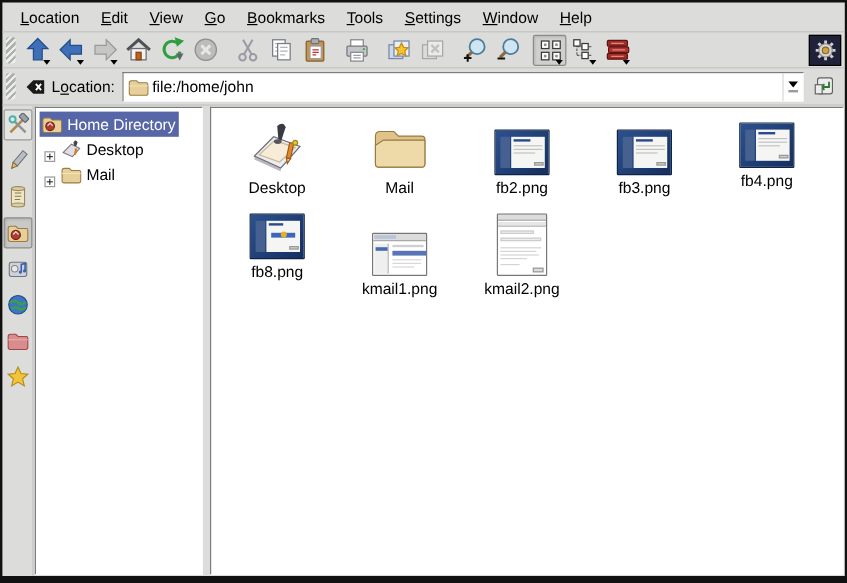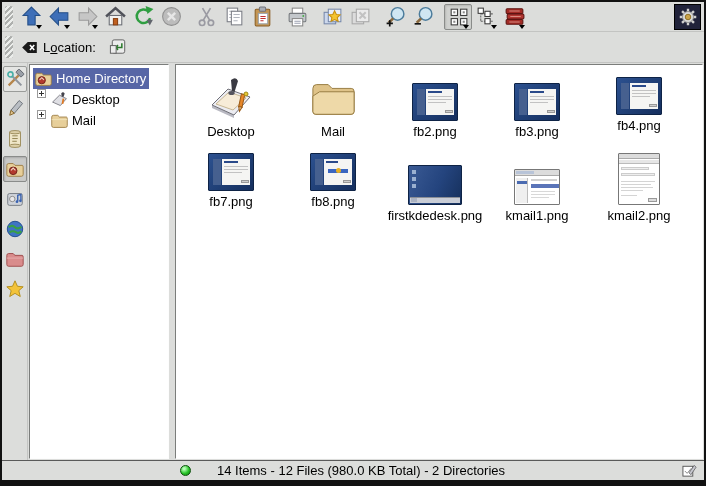--- a/index.html
+++ b/index.html
@@ -37,21 +37,21 @@
   .locdrop .bar{width:8px;height:2px;background:#9a9c9a;margin-top:2px;}
   .gobtn{width:26px;height:26px;margin-left:4px;display:flex;align-items:center;justify-content:center;}
   
   .main{flex:1;display:flex;min-height:0;position:relative;}
   .strip{width:26px;flex:0 0 26px;display:flex;flex-direction:column;align-items:center;padding-top:3px;border-right:1px solid #c3c4c2;}
   .sbtn{width:24px;height:26px;margin-bottom:4px;display:flex;align-items:center;justify-content:center;border:1px solid transparent;border-radius:2px;}
   .sbtn.framed{border-color:#9a9c9a;background:#e4e5e3;}
   .sbtn.active{border-color:#8a8c8a;background:#c9cac8;box-shadow:inset 1px 1px 2px #aaa;}
   .treepanel{width:140px;flex:0 0 140px;margin:1px 0 1px 1px;background:#fff;
     border:1px solid;border-color:#7b7d7b #fdfdfd #fdfdfd #7b7d7b;padding-top:3px;overflow:hidden;}
-  .trow{display:flex;align-items:flex-start;height:21px;white-space:nowrap;}
+  .trow{display:flex;align-items:flex-end;height:21px;white-space:nowrap;}
   .expander{width:9px;height:9px;flex:0 0 9px;border:1px solid #9a9a9a;background:#fff;margin-right:3px;position:relative;}
   .expander::before,.expander::after{content:"";position:absolute;background:#333;}
   .expander::before{left:1px;right:1px;top:3px;height:1px;}
   .expander::after{top:1px;bottom:1px;left:3px;width:1px;}
   .tsel{display:flex;align-items:center;padding:1px 3px 1px 1px;}
   .tsel.selected{background:#5766a6;color:#fff;}
   .tsel .icon{margin-right:3px;}
   .splitter{width:6px;flex:0 0 6px;}
   .fileview{flex:1;margin:1px 1px 1px 0;background:#fff;
     border:1px solid;border-color:#7b7d7b #fdfdfd #fdfdfd #7b7d7b;overflow:hidden;position:relative;}
@@ -68,20 +68,31 @@
   .led{width:11px;height:11px;border-radius:50%;flex:0 0 11px;
     background:radial-gradient(circle at 35% 30%,#b8ffb8 10%,#28c428 55%,#0f7a0f);border:1px solid #0a520a;}
   .statustext{margin-left:26px;white-space:nowrap;}
   .viewflag{margin-left:auto;margin-right:7px;width:15px;height:15px;display:flex;}
 </style>
 </head>
 <body>
 
 <div class="window">
 
+  <div class="menubar" id="menubar">
+      <span class="menu-item"><u>L</u>ocation</span>
+      <span class="menu-item"><u>E</u>dit</span>
+      <span class="menu-item"><u>V</u>iew</span>
+      <span class="menu-item"><u>G</u>o</span>
+      <span class="menu-item"><u>B</u>ookmarks</span>
+      <span class="menu-item"><u>T</u>ools</span>
+      <span class="menu-item"><u>S</u>ettings</span>
+      <span class="menu-item"><u>W</u>indow</span>
+      <span class="menu-item"><u>H</u>elp</span>
+    </div>
 
   <div class="toolbar">
     <div class="handle"></div>
     <div id="toolbar-buttons" style="display:flex;align-items:center;">
         <div class="tbtn">
           <span class="icon" style="width:23px;height:23px">
             <svg viewBox="0 0 22 22">
               <path d="M11 2 L19 10 H14.5 V19 H7.5 V10 H3 Z" fill="#3e6fb8" stroke="#234e88"></path>
             </svg>
           </span>
@@ -273,20 +284,35 @@
     <div class="handle"></div>
     <div class="locbtn" id="clear-btn">
         <span class="icon" style="width:19px;height:19px">
           <svg viewBox="0 0 22 22">
             <path d="M2.5 11 L9 4.5 H19.5 V17.5 H9 Z" fill="#1a1a1a"></path>
             <path d="M11.5 8 L16.5 14 M16.5 8 L11.5 14" stroke="#fff" stroke-width="1.8"></path>
           </svg>
         </span>
       </div>
     <span class="loclabel" id="loc-label">L<u>o</u>cation:</span>
+    <div class="locfield">
+      <span id="loc-folder-icon" style="display:inline-flex;">
+          <span class="icon" style="width:19px;height:19px">
+            <svg viewBox="0 0 22 22">
+              <path d="M2 7 Q2 5 4 5 H9 L11 7 H19 Q20 7 20 9 V17 Q20 19 18 19 H4 Q2 19 2 17 Z" fill="#e7cf9a" stroke="#9a7b42"></path>
+              <path d="M2 10 H20" stroke="#f2e4ba"></path>
+            </svg>
+          </span>
+        </span>
+      <input class="locinput" value="file:/home/john" style="">
+      <div class="locdrop">
+        <span class="tri"></span>
+        <span class="bar"></span>
+      </div>
+    </div>
     <div class="gobtn" id="go-btn">
         <span class="icon" style="width:21px;height:21px">
           <svg viewBox="0 0 22 22">
             <rect x="4.5" y="3" width="13" height="14" rx="2" fill="#ececec" stroke="#606060"></rect>
             <path d="M14.5 6.5 V11 H8 M10.5 8.5 L8 11 L10.5 13.5" stroke="#2a7a2a" stroke-width="1.6" fill="none"></path>
             <rect x="2.5" y="9" width="6" height="8" fill="#ececec" stroke="#606060"></rect>
           </svg>
         </span>
       </div>
   </div>
@@ -479,53 +505,27 @@
                 <i style="left:32px;top:26px;width:8px;height:3px;background:#cfcfcf;border:1px solid #999"></i>
               </span>
             </span>
             <span class="filelabel">fb4.png</span>
           </div>
           <div class="cell">
             <span class="iconbox" style="height:44px">
               <span class="th" style="width:46px;height:38px;background:linear-gradient(135deg,#2c5190,#152f5e);border:1px solid #0e2346">
                 <i style="left:4px;top:5px;width:8px;height:26px;background:#46608f"></i>
                 <i style="left:13px;top:5px;width:28px;height:26px;background:#f5f5f3"></i>
-                <i style="left:15px;top:7px;width:14px;height:2px;background:#2a4a8a"></i>
-                <i style="left:15px;top:12px;width:24px;height:1px;background:#c2c2c2"></i>
-                <i style="left:15px;top:15px;width:24px;height:1px;background:#c2c2c2"></i>
-                <i style="left:15px;top:18px;width:18px;height:1px;background:#c2c2c2"></i>
-                <i style="left:32px;top:26px;width:8px;height:3px;background:#cfcfcf;border:1px solid #999"></i>
-              </span>
-            </span>
-            <span class="filelabel">fb7.png</span>
-          </div>
-          <div class="cell">
-            <span class="iconbox" style="height:44px">
-              <span class="th" style="width:46px;height:38px;background:linear-gradient(135deg,#2c5190,#152f5e);border:1px solid #0e2346">
-                <i style="left:4px;top:5px;width:8px;height:26px;background:#46608f"></i>
-                <i style="left:13px;top:5px;width:28px;height:26px;background:#f5f5f3"></i>
                 <i style="left:15px;top:7px;width:12px;height:2px;background:#2a4a8a"></i>
                 <i style="left:17px;top:15px;width:20px;height:4px;background:#3a66c0"></i>
                 <i style="left:25px;top:14px;width:5px;height:5px;border-radius:50%;background:#e8b020"></i>
                 <i style="left:32px;top:26px;width:8px;height:3px;background:#cfcfcf;border:1px solid #999"></i>
               </span>
             </span>
             <span class="filelabel">fb8.png</span>
-          </div>
-          <div class="cell">
-            <span class="iconbox" style="height:58px">
-              <span class="th" style="width:54px;height:40px;background:linear-gradient(115deg,#3a5a94 0%,#24447e 55%,#16305c 100%);border:1px solid #0e2346">
-                <i style="left:3px;top:4px;width:4px;height:4px;background:#9ab0d0"></i>
-                <i style="left:3px;top:11px;width:4px;height:4px;background:#9ab0d0"></i>
-                <i style="left:3px;top:18px;width:4px;height:4px;background:#9ab0d0"></i>
-                <i style="left:1px;bottom:1px;right:1px;height:6px;background:#c9cdd6;border-top:1px solid #8a8e96"></i>
-                <i style="left:2px;bottom:2px;width:6px;height:4px;background:#aab2c2"></i>
-              </span>
-            </span>
-            <span class="filelabel">firstkdedesk.png</span>
           </div>
           <div class="cell">
             <span class="iconbox" style="height:58px">
               <span class="th" style="width:46px;height:36px;background:#fff;border:1px solid #777">
                 <i style="left:0;top:0;right:0;height:6px;background:#dcdcdc;border-bottom:1px solid #aaa"></i>
                 <i style="left:1px;top:1px;width:18px;height:3px;background:#b8c4d8"></i>
                 <i style="left:1px;top:8px;width:12px;bottom:1px;background:#efefef;border-right:1px solid #bbb"></i>
                 <i style="left:2px;top:11px;width:10px;height:3px;background:#4a6ab0"></i>
                 <i style="left:16px;top:9px;width:26px;height:2px;background:#d0d0d0"></i>
                 <i style="left:16px;top:14px;width:28px;height:4px;background:#5a74b8"></i>
@@ -550,27 +550,14 @@
                 <i style="left:2px;top:41px;width:16px;height:1px;background:#d4d4d4"></i>
                 <i style="right:2px;bottom:2px;width:9px;height:4px;background:#dcdcdc;border:1px solid #999"></i>
               </span>
             </span>
             <span class="filelabel">kmail2.png</span>
           </div>
         </div>
     </div>
   </div>
 
-  <div class="statusbar">
-    <span class="led"></span>
-    <span class="statustext">14 Items - 12 Files (980.0 KB Total) - 2 Directories</span>
-    <span class="viewflag" id="view-flag">
-        <span class="icon" style="width:15px;height:15px">
-          <svg viewBox="0 0 16 16">
-            <rect x="1" y="3.5" width="10.5" height="10.5" fill="#fff" stroke="#555"></rect>
-            <path d="M3 8.5 l2.5 2.5 4.5 -5.5" stroke="#888" fill="none"></path>
-            <path d="M9.5 12.5 L15 4.5 L13 2.5 L7.5 10.5 Z" fill="#c8c8d0" stroke="#555" stroke-width="0.8"></path>
-          </svg>
-        </span>
-      </span>
-  </div>
 
 </div>
 
 </body></html>

